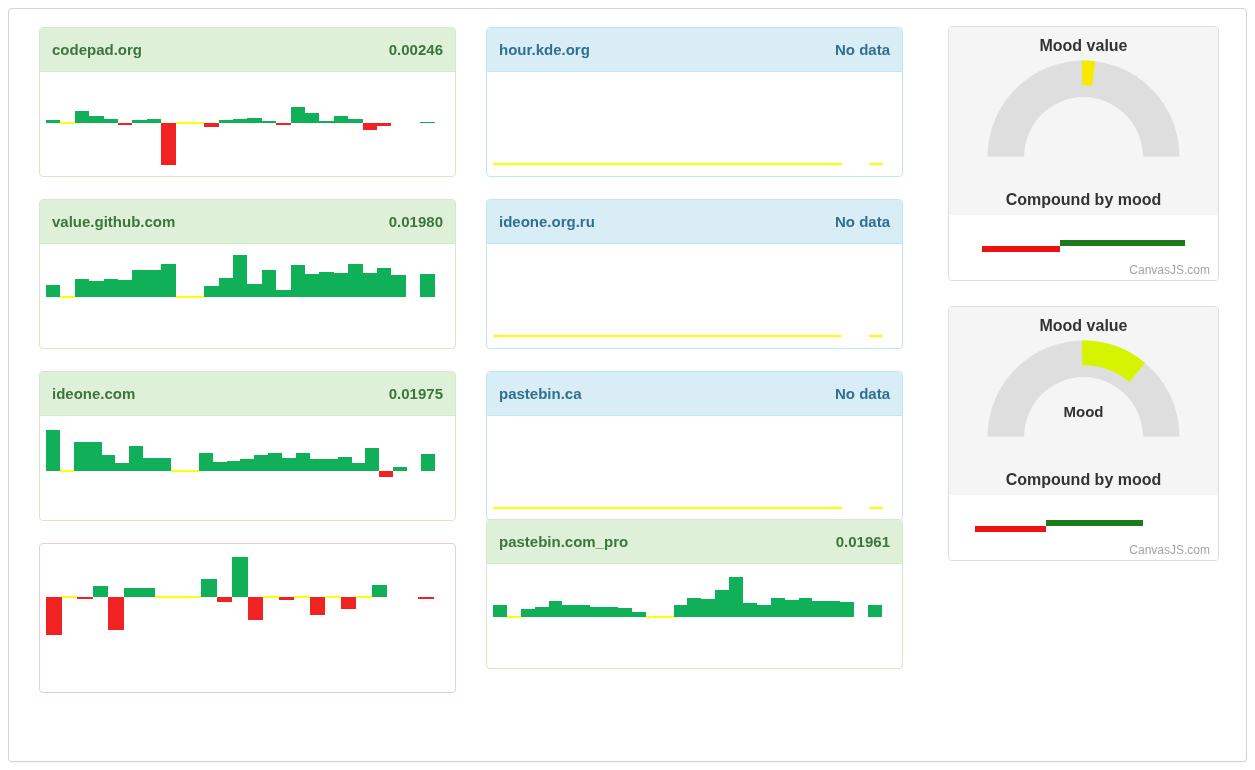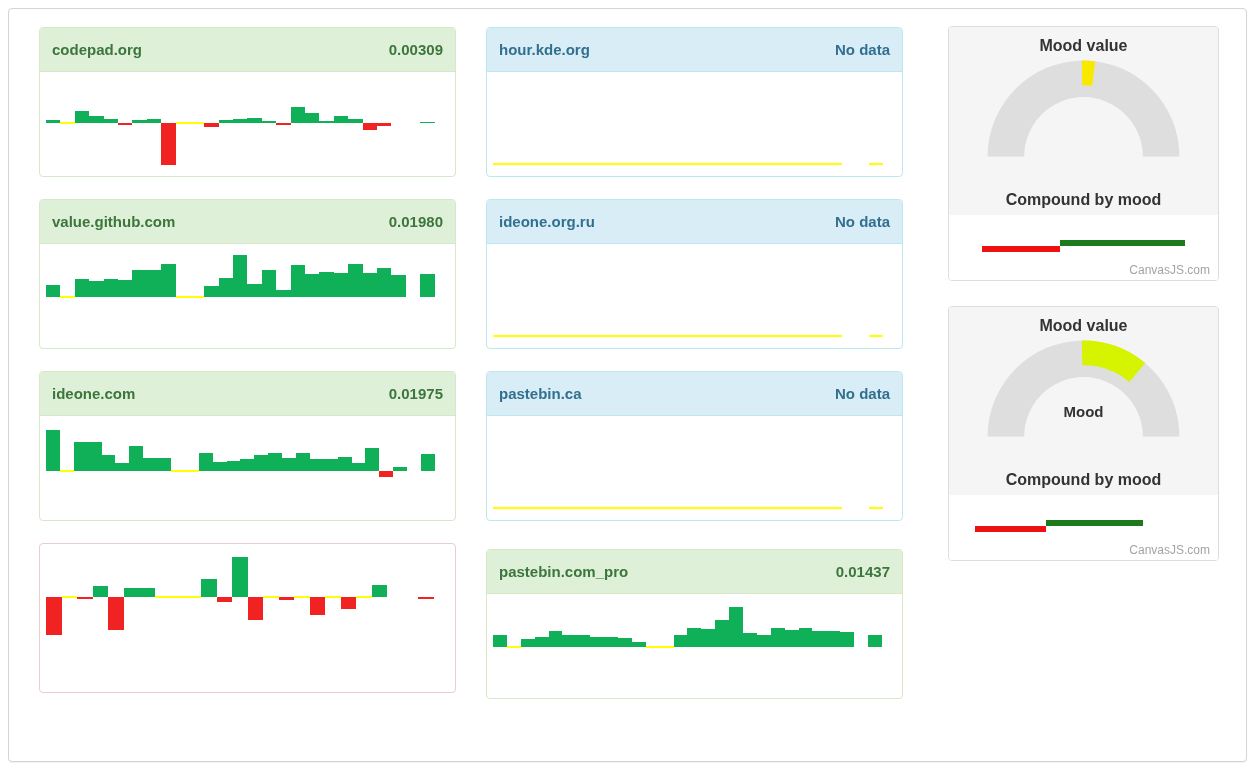--- a/index.html
+++ b/index.html
@@ -68,21 +68,21 @@
 </style>
 </head>
 <body>
 
 <div class="outer-panel">
   <div class="outer-body">
 
     <div class="site-panel theme-success" style="left:30px;top:18px">
       <div class="site-header">
         <span>codepad.org</span>
-        <span>0.00309</span>
+        <span>0.00246</span>
       </div>
       <div class="site-chart">
           <div class="slot">
             <div class="bar" style="top: 48.45px; height: 3px; background: rgb(16, 176, 88);"></div>
           </div>
           <div class="slot">
             <div class="bar" style="top: 50.45px; height: 2px; background: rgb(255, 255, 0);"></div>
           </div>
           <div class="slot">
             <div class="bar" style="top: 39.45px; height: 12px; background: rgb(16, 176, 88);"></div>
@@ -689,24 +689,24 @@
           </div>
           <div class="slot"></div>
           <div class="slot"></div>
           <div class="slot">
             <div class="bar" style="top: 91.4px; height: 2px; background: rgb(255, 255, 0);"></div>
           </div>
           <div class="slot"></div>
         </div>
     </div>
 
-    <div class="site-panel theme-success" style="left:477px;top:540px">
+    <div class="site-panel theme-success" style="left:477px;top:510px">
       <div class="site-header">
         <span>pastebin.com_pro</span>
-        <span>0.01437</span>
+        <span>0.01961</span>
       </div>
       <div class="site-chart">
           <div class="slot">
             <div class="bar" style="top: 40.5px; height: 12px; background: rgb(16, 176, 88);"></div>
           </div>
           <div class="slot">
             <div class="bar" style="top: 51.5px; height: 2px; background: rgb(255, 255, 0);"></div>
           </div>
           <div class="slot">
             <div class="bar" style="top: 44.5px; height: 8px; background: rgb(16, 176, 88);"></div>

